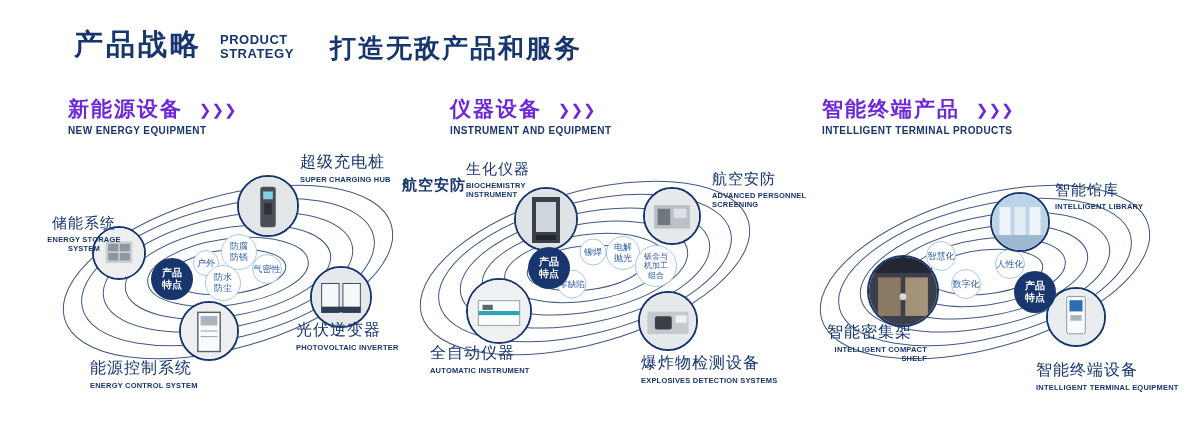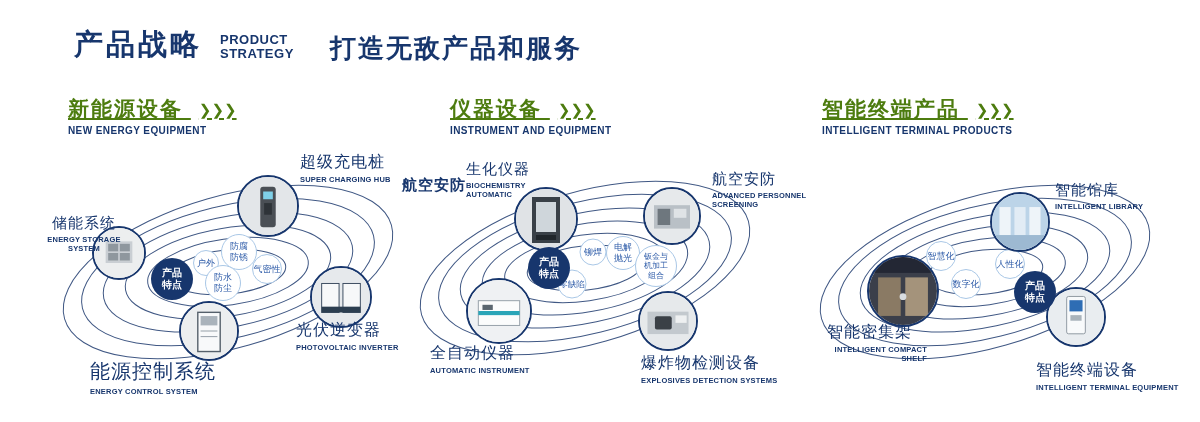--- a/index.html
+++ b/index.html
@@ -5,21 +5,21 @@
   * { margin:0; padding:0; box-sizing:border-box; }
   html,body { background:#fff; }
   body { font-family:"Liberation Sans","DejaVu Sans",sans-serif; color:#17366d; }
   .canvas { position:relative; width:1200px; height:422px; background:#ffffff; overflow:hidden; }
   .abs { position:absolute; }
 
   .brand-title { font-size:29px; font-weight:bold; letter-spacing:3px; color:#17366d; }
   .brand-sub { font-size:13px; font-weight:bold; line-height:1.05; letter-spacing:0.5px; color:#17366d; }
   .tagline { font-size:26px; font-weight:bold; letter-spacing:2px; color:#17366d; }
 
-  .sec-title { font-size:21px; font-weight:bold; letter-spacing:2px; color:#4d7c0f; white-space:nowrap;text-decoration:underline; }
+  .sec-title { font-size:21px; font-weight:bold; letter-spacing:2px; color:#6d28d9; white-space:nowrap; }
   .sec-title .chev { font-size:15px; margin-left:8px; letter-spacing:0px; position:relative; top:-1px; }
   .sec-sub { font-size:10px; font-weight:bold; letter-spacing:0.4px; color:#17366d; white-space:nowrap; }
 
   .orbits { position:absolute; left:0; top:0; z-index:1; }
 
   .node { position:absolute; transform:translate(-50%,-50%); border:2px solid #17366d; border-radius:50%;
           overflow:hidden; background:#fff; z-index:3; }
   .node svg { display:block; width:100%; height:100%; }
 
   .badge { position:absolute; transform:translate(-50%,-50%); width:42px; height:42px; background:#17366d;
@@ -128,21 +128,21 @@
   <div class="node" style="left:209px;top:331px;width:60px;height:60px">
     <svg viewBox="0 0 60 60">
       <rect width="60" height="60" fill="#eceeef"></rect>
       <rect x="18" y="10" width="24" height="42" fill="#f8f9fa" stroke="#55606b" stroke-width="1.5"></rect>
       <rect x="21" y="14" width="18" height="10" fill="#aab3bb"></rect>
       <line x1="21" y1="30" x2="39" y2="30" stroke="#8f99a2" stroke-width="1"></line>
       <line x1="21" y1="36" x2="39" y2="36" stroke="#8f99a2" stroke-width="1"></line>
     </svg>
   </div>
   <div class="nlabel" style="left:90px;top:358px;width:150px">
-    <div class="zh" style="font-size:20px">能源控制系统</div>
+    <div class="zh" style="font-size:16px">能源控制系统</div>
     <div class="en">ENERGY CONTROL SYSTEM</div>
   </div>
 
   <div class="badge" style="left:172px;top:279px">
     <span>产品特点</span>
   </div>
 
   <div class="bubble" style="left:206px;top:263px;width:26px;height:26px">
     <span>户外</span>
   </div>
@@ -167,21 +167,21 @@
   <div class="node" style="left:546px;top:219px;width:64px;height:64px">
     <svg viewBox="0 0 60 60">
       <rect width="60" height="60" fill="#e0e3e6"></rect>
         <rect x="16" y="8" width="28" height="46" fill="#394047"></rect>
       <rect x="20" y="13" width="20" height="30" fill="#cfd6db"></rect>
         <rect x="20" y="46" width="20" height="5" fill="#20262b"></rect>
     </svg>
   </div>
   <div class="nlabel" style="left:466px;top:160px;width:100px">
     <div class="zh">生化仪器</div>
-    <div class="en" style="width:70px">BIOCHEMISTRY AUTOMATIC</div>
+    <div class="en" style="width:70px">BIOCHEMISTRY INSTRUMENT</div>
   </div>
 
   <div class="node" style="left:672px;top:216px;width:58px;height:58px">
     <svg viewBox="0 0 60 60">
       <rect width="60" height="60" fill="#e6e9eb"></rect>
         <rect x="10" y="18" width="40" height="26" fill="#b9c0c6"></rect>
       <rect x="14" y="22" width="14" height="18" fill="#6e777e"></rect>
         <rect x="32" y="22" width="14" height="10" fill="#dfe3e6"></rect>
     </svg>
   </div>

